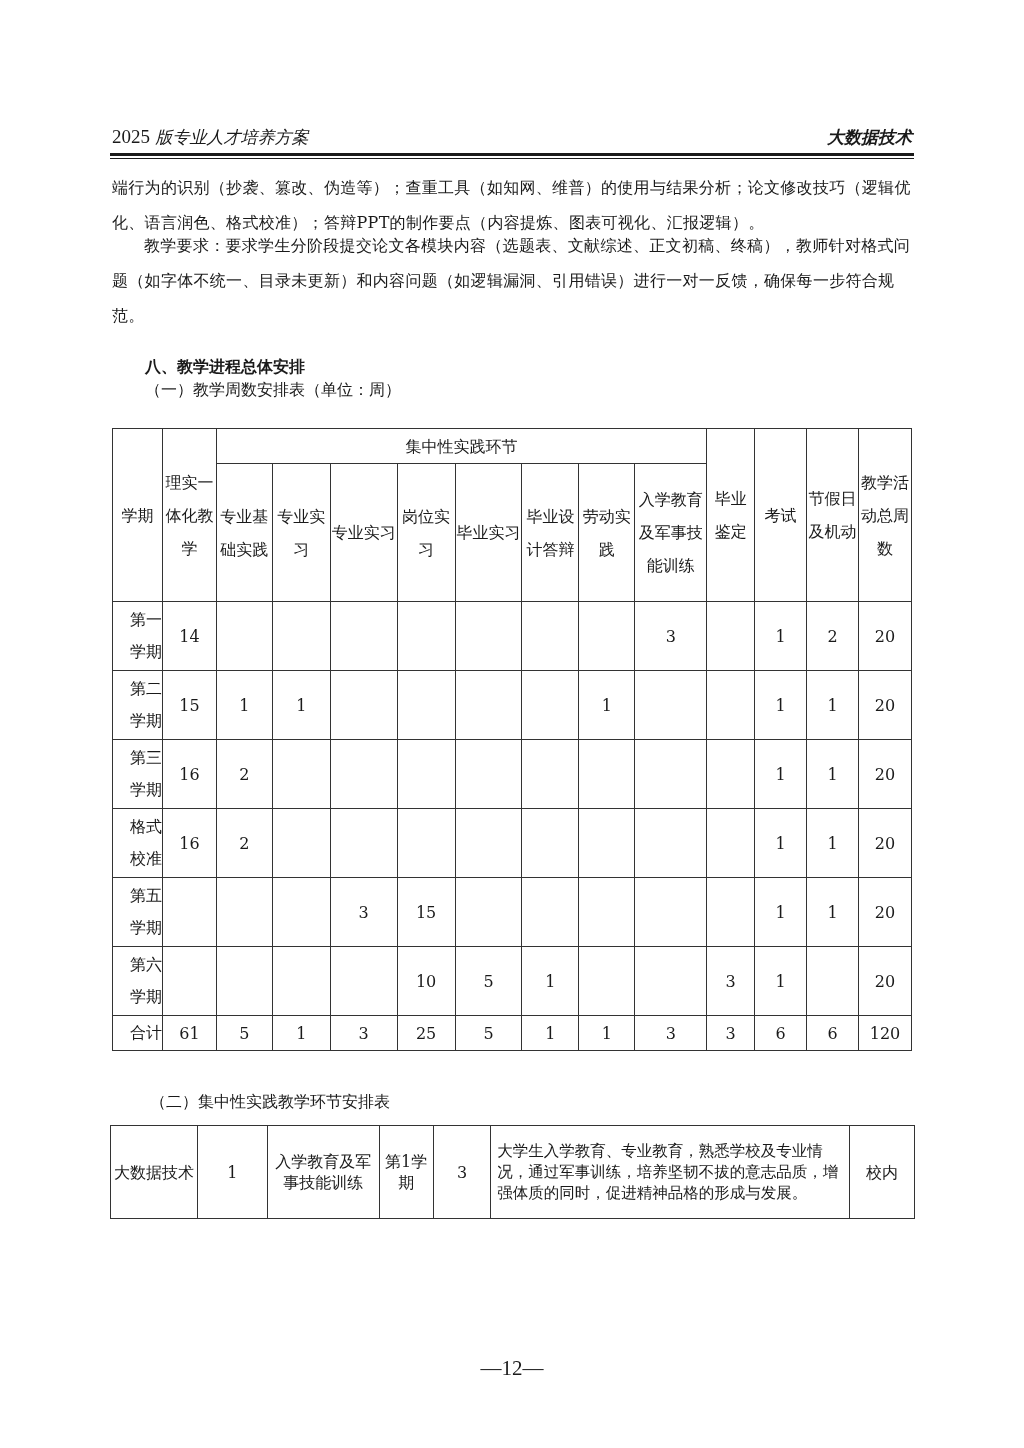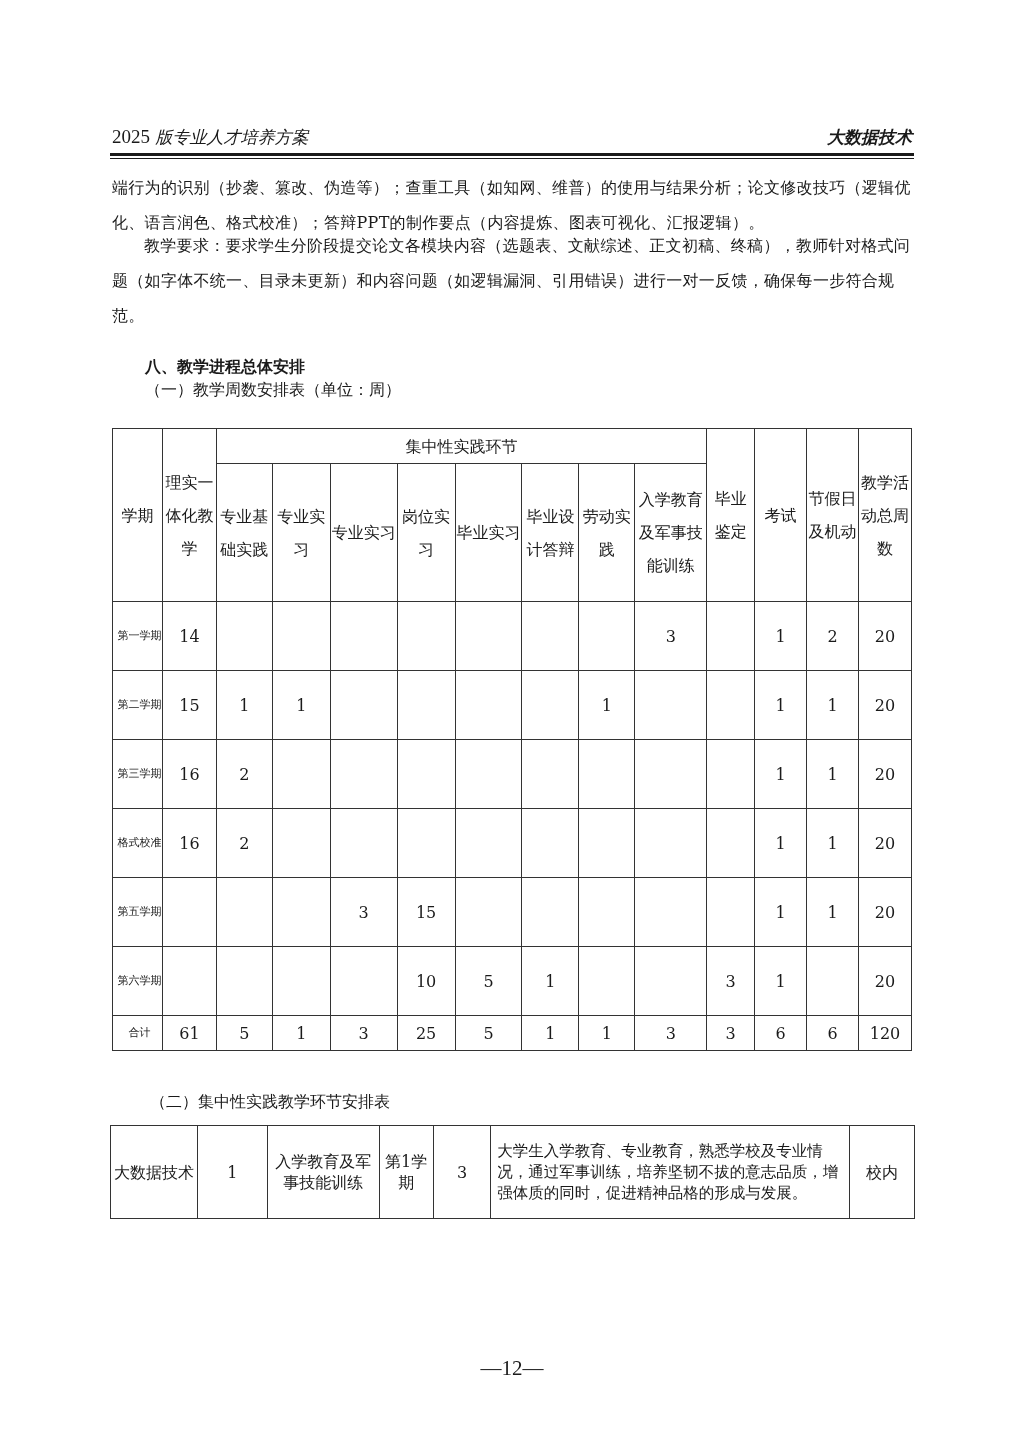--- a/index.html
+++ b/index.html
@@ -15,21 +15,21 @@
   .para { position: absolute; left: 112px; width: 802px; font-size: 16px; line-height: 35px; letter-spacing: 0.3px; }
   .p1 { top: 170px; }
   .p2 { top: 228px; text-indent: 32px; }
   .h8 { position: absolute; left: 145px; top: 345px; font-size: 16px; font-weight: bold; font-family: "DejaVu Sans", sans-serif; margin-top: 12px; }
   .sub1 { position: absolute; left: 145px; top: 380px; font-size: 16px; }
   table { border-collapse: collapse; position: absolute; }
   td, th { border: 1px solid #333; text-align: center; vertical-align: middle; font-weight: normal; padding: 0; }
   .t1 { left: 112px; top: 428px; width: 800px; font-size: 16px; }
   .t1 th { line-height: 33px; }
   .t1 td { height: 68px; }
-  .t1 .sem { font-size: 11px; line-height: 32px; text-align: center; padding-left: 4px; }
+  .t1 .sem { font-size: 16px; line-height: 32px; text-align: right; padding-left: 4px; }
   .t1 tr.total td { height: 34px; }
   .sub2 { position: absolute; left: 150px; top: 1092px; font-size: 16px; }
   .t2 { left: 110px; top: 1125px; width: 805px; font-size: 16px; }
   .t2 th { height: 64px; line-height: 20px; }
   .t2 td { height: 92px; line-height: 21px; }
   .t2 td.content { text-align: left; padding: 0 6px; font-size: 15.5px; }
   .pageno { position: absolute; left: 0; right: 0; top: 1356px; text-align: center; font-size: 21px; font-family: "Liberation Serif", serif; }
 </style>
 </head>
 <body>

